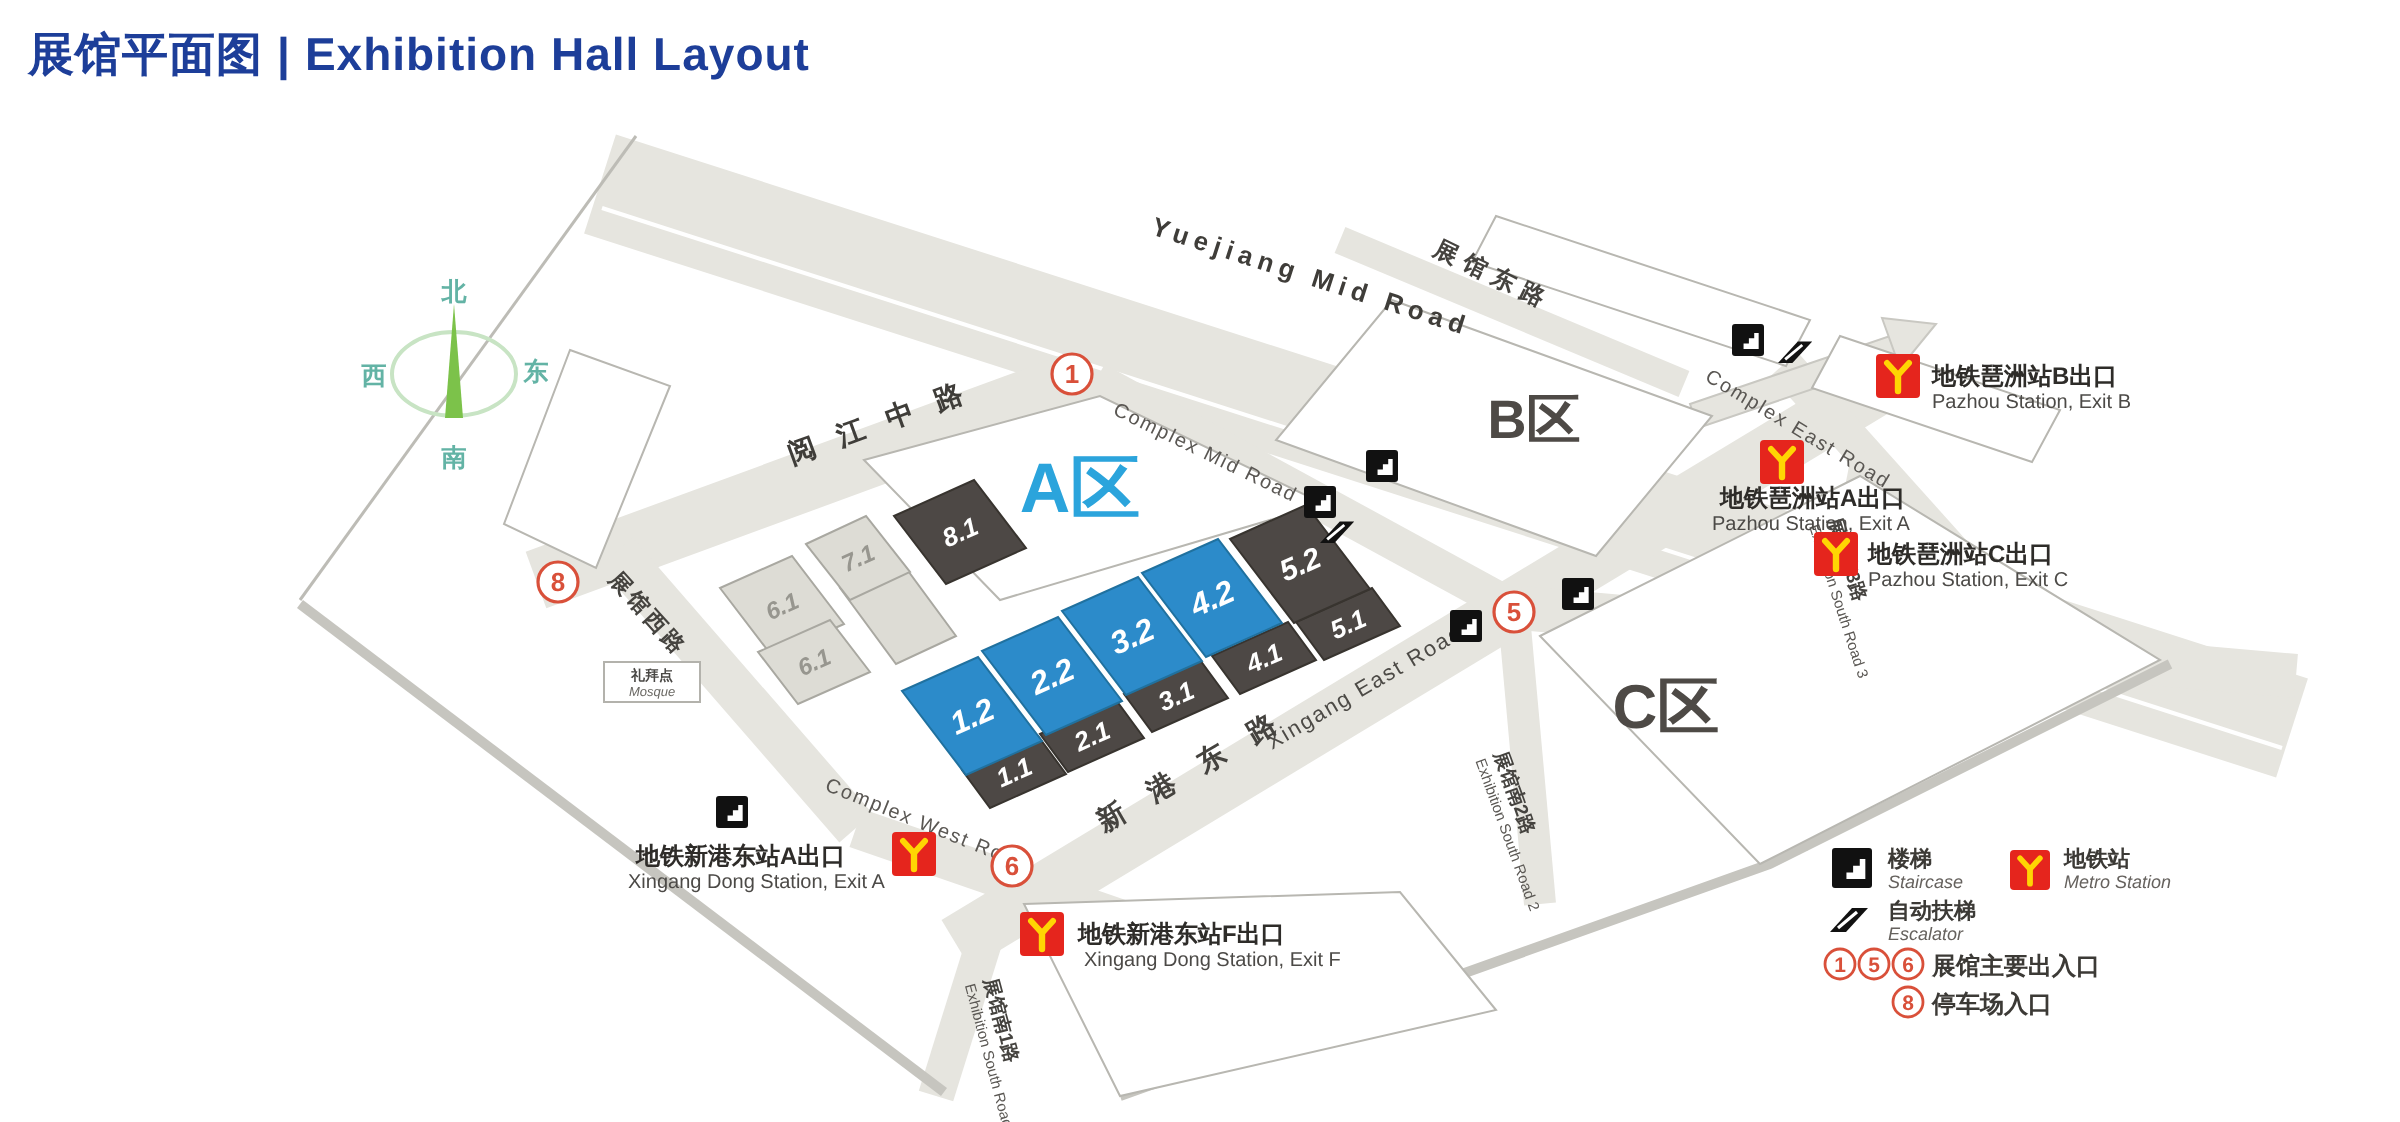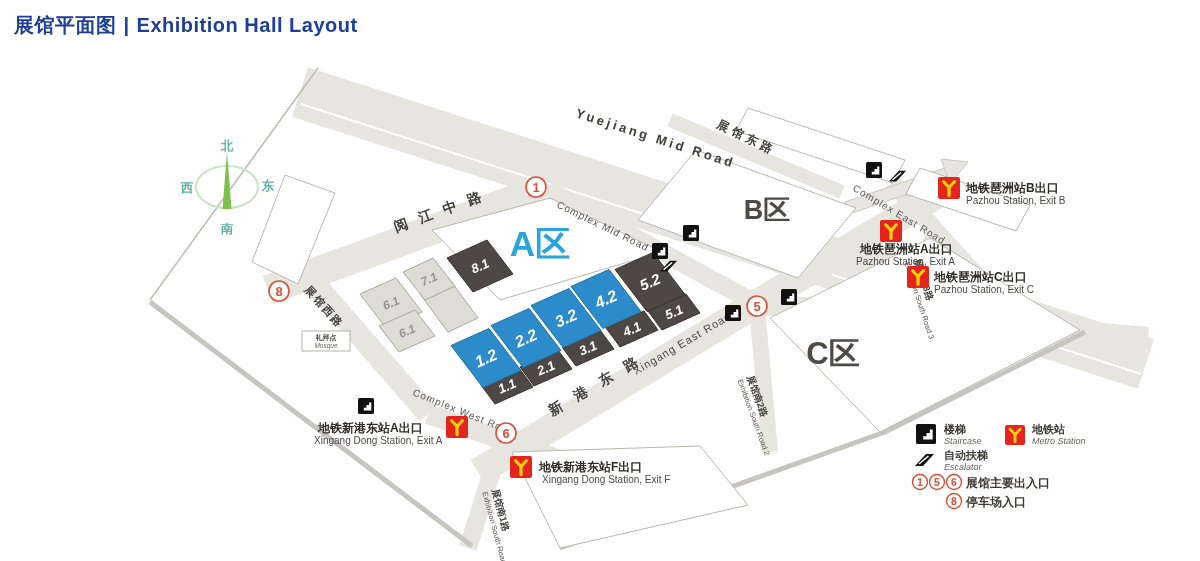--- a/index.html
+++ b/index.html
@@ -1,18 +1,18 @@
 <!DOCTYPE html>
 <html><head>
 <meta charset="utf-8">
 <style>
   html,body{margin:0;padding:0;background:#fff;}
   .stage{position:relative;width:1200px;height:561px;background:#ffffff;overflow:hidden;
          font-family:"Liberation Sans","DejaVu Sans",sans-serif;}
-  .title{position:absolute;top:12px;left:14px;font-size:20px;font-weight:bold;color:#1d3e99;
+  .title{position:absolute;top:12px;left:14px;font-size:23px;font-weight:bold;color:#1d3e99;
          letter-spacing:.5px;}
   .title .divider{margin:0 7px;font-weight:bold;}
   svg{position:absolute;left:0;top:0;}
   svg text{font-family:"Liberation Sans","DejaVu Sans",sans-serif;}
 </style>
 </head>
 <body>
 
 <div class="stage">
   <div class="title">

